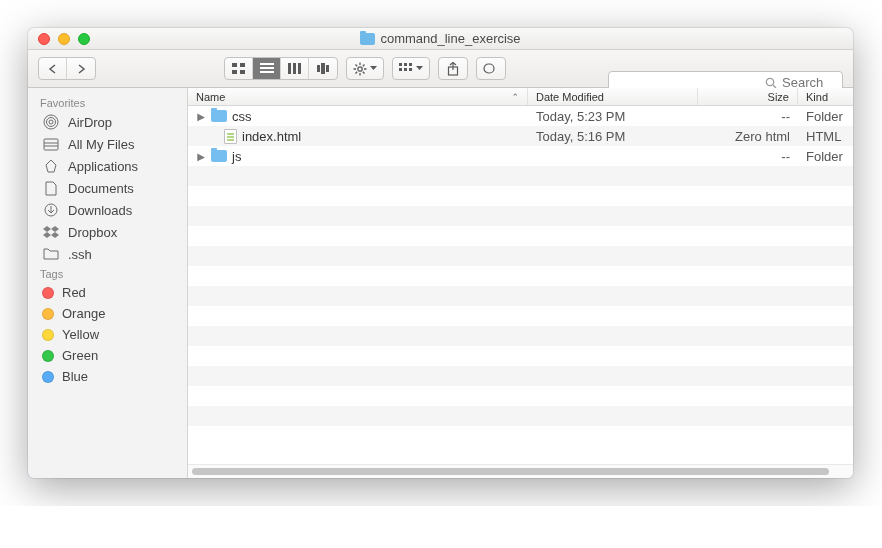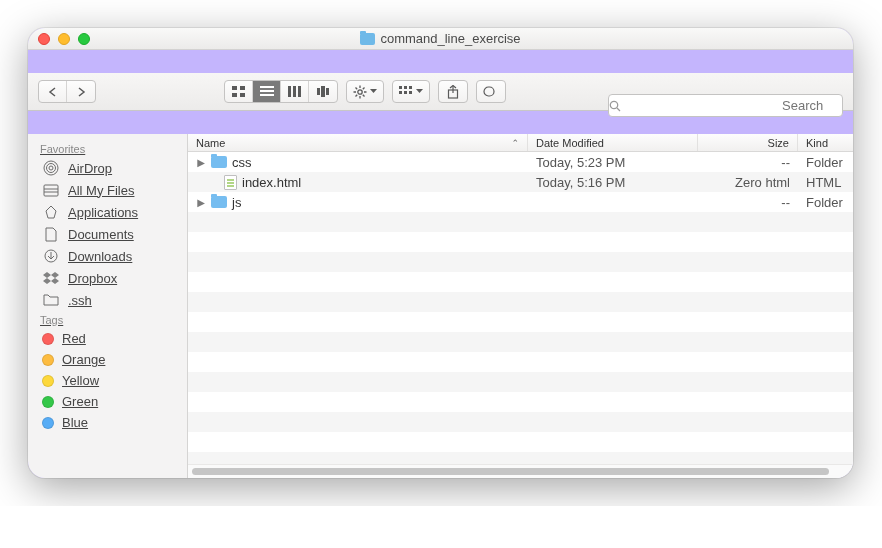--- a/index.html
+++ b/index.html
@@ -1,26 +1,25 @@
 <!DOCTYPE html>
 <html><head>
   <meta charset="utf-8">
   <style>
     * { margin: 0; padding: 0; box-sizing: border-box; font-family: -apple-system, "Helvetica Neue", Arial, sans-serif; }
     body { background: transparent; }
     .window {
       width: 825px; height: 450px;
       margin: 28px;
       background: #c4b5fd;
-      border-radius: 17px;
+      border-radius: 6px;
       box-shadow: 0 10px 40px rgba(0,0,0,.35), 0 0 0 1px rgba(0,0,0,.08);
       display: flex; flex-direction: column;
       overflow: hidden;
       position: relative;
-      gap: 23px;
     }
     .titlebar {
       height: 22px;
       background: linear-gradient(#f9f9f8,#ecebea);
       border-bottom: 1px solid #d3d2d1;
       display: flex; align-items: center;
       position: relative;
     }
     .traffic { display: flex; gap: 8px; padding-left: 10px; }
     .tl { width: 12px; height: 12px; border-radius: 50%; }
@@ -45,31 +44,31 @@
     .seg { display: inline-flex; height: 23px; border: 1px solid #c4c3c2; border-radius: 4px; overflow: hidden; background: linear-gradient(#fdfdfd,#f3f2f1); }
     .seg .btn { width: 28px; display: flex; align-items: center; justify-content: center; border-right: 1px solid #d5d4d3; color: #5a5a5a; cursor: default; }
     .seg .btn:last-child { border-right: none; }
     .seg .btn.active { background: #7a7a7a; color: #fff; }
     .single-btn { height: 23px; min-width: 34px; padding: 0 6px; border: 1px solid #c4c3c2; border-radius: 4px; background: linear-gradient(#fdfdfd,#f3f2f1); display:inline-flex; align-items:center; justify-content:center; gap:3px; color:#5a5a5a; }
     .spacer { flex: 1; }
     .search {
       width: 235px; height: 23px;
       border: 1px solid #c4c3c2; border-radius: 4px;
       background: #fff;
-      display: flex; align-items: center; justify-content: space-between; gap: 5px;
+      display: flex; align-items: center; justify-content: flex-end; gap: 5px;
       color: #9a9a9a; font-size: 13px; margin-top: 28px;
     }
     .search input { border:none; outline:none; width: 60px; font-size:13px; background:transparent; }
 
     .body { flex: 1; display: flex; overflow: hidden; }
     .sidebar {
       width: 160px; background: #f4f3f3;
       border-right: 1px solid #d5d4d3;
       padding: 6px 0 0 0;
-      font-size: 13px; color: #454545; text-decoration: underline;
+      font-size: 13px; color: #454545;
     }
     .sb-head { color:#888; font-size:11px; padding:3px 12px 2px; }
     .sb-item { display:flex; align-items:center; gap:8px; padding:3px 12px 3px 14px; cursor:default; }
     .sb-icon { width:18px; height:16px; color:#6d6d6d; display:flex; align-items:center; justify-content:center; }
     .tag-dot { width:12px; height:12px; border-radius:50%; border:1px solid rgba(0,0,0,.1); }
 
     .main { flex:1; display:flex; flex-direction:column; background:#fff; position:relative; }
     .cols {
       height: 18px;
       background: linear-gradient(#fdfdfd,#f1f0ef);

